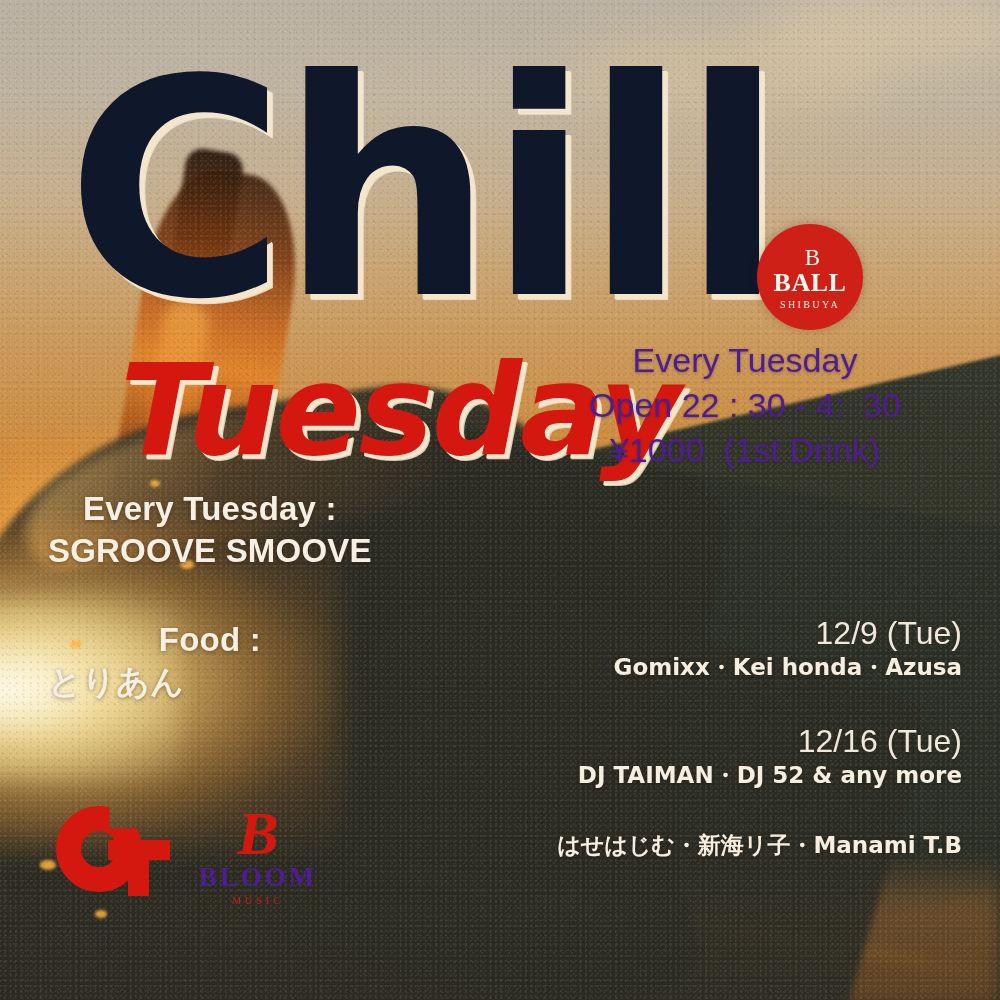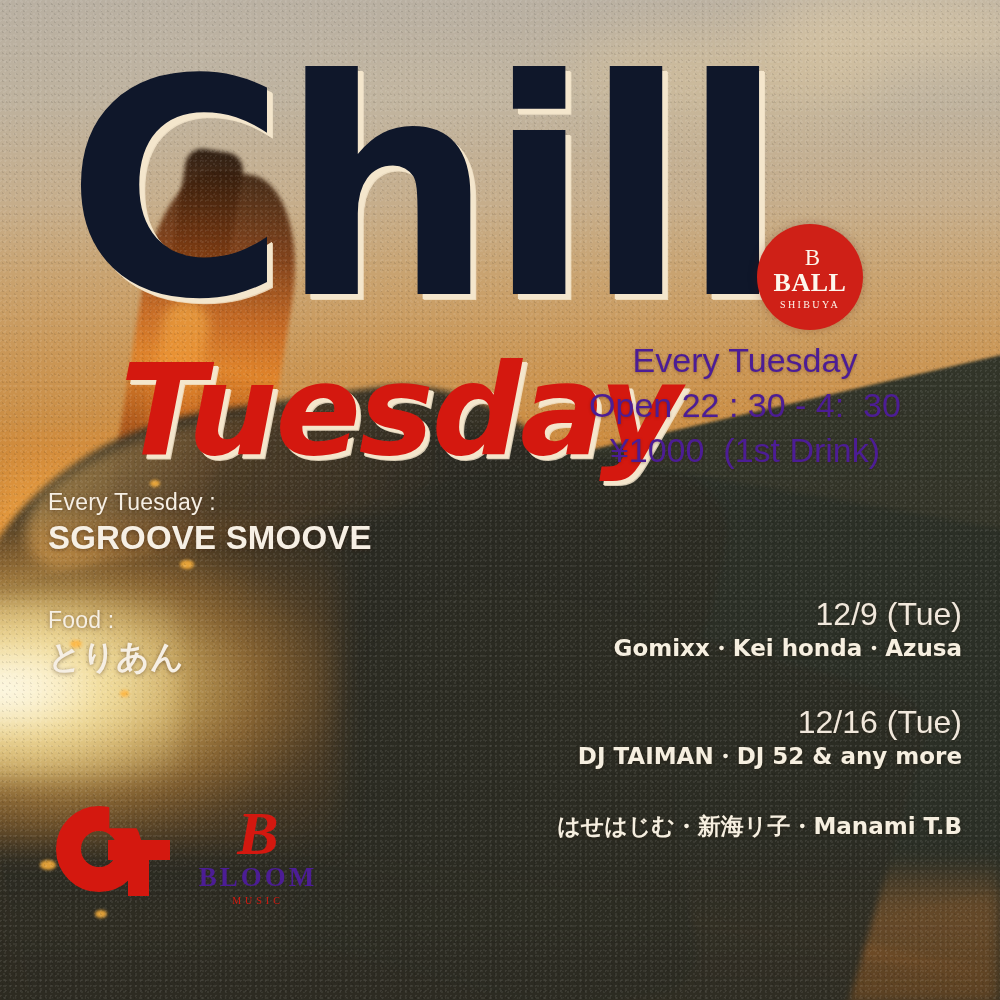--- a/index.html
+++ b/index.html
@@ -238,27 +238,27 @@
   .hours{
     position:absolute;right:40px;top:338px;width:430px;text-align:center;
     color:#4c1d95;font-size:34px;line-height:1.32;font-weight:300;
     text-shadow:0 1px 3px rgba(60,30,10,.35);
   }
   .hours div{white-space:pre;}
 
   
   .leftinfo{position:absolute;left:48px;top:488px;color:#f6efe4;
     text-shadow:0 1px 4px rgba(50,25,8,.45);}
-  .li-label{font-size:23px;font-weight:400;line-height:1.28;letter-spacing:.2px;}
+  .li-label{font-size:33px;font-weight:700;line-height:1.28;letter-spacing:.2px;text-align:center;}
   .li-value{font-size:33px;font-weight:700;line-height:1.3;letter-spacing:.2px;}
   .leftinfo .grp{margin-bottom:46px;}
   .li-value.jp{font-family:"DejaVu Sans","Liberation Sans",sans-serif;}
 
   
-  .lineups{position:absolute;right:38px;top:596px;width:700px;text-align:right;}
+  .lineups{position:absolute;right:38px;top:615px;width:700px;text-align:right;}
   .lu-row{margin-bottom:42px;}
   .lu-date{
     color:#f1e8dc;font-size:32px;font-weight:300;line-height:1.18;
     text-shadow:0 1px 4px rgba(40,25,10,.4);
   }
   .lu-acts{
     color:#f6efe0;font-size:23px;font-weight:700;line-height:1.22;white-space:nowrap;
     text-shadow:0 1px 4px rgba(30,20,8,.5);
     font-family:"DejaVu Sans","Liberation Sans",sans-serif;
   }

